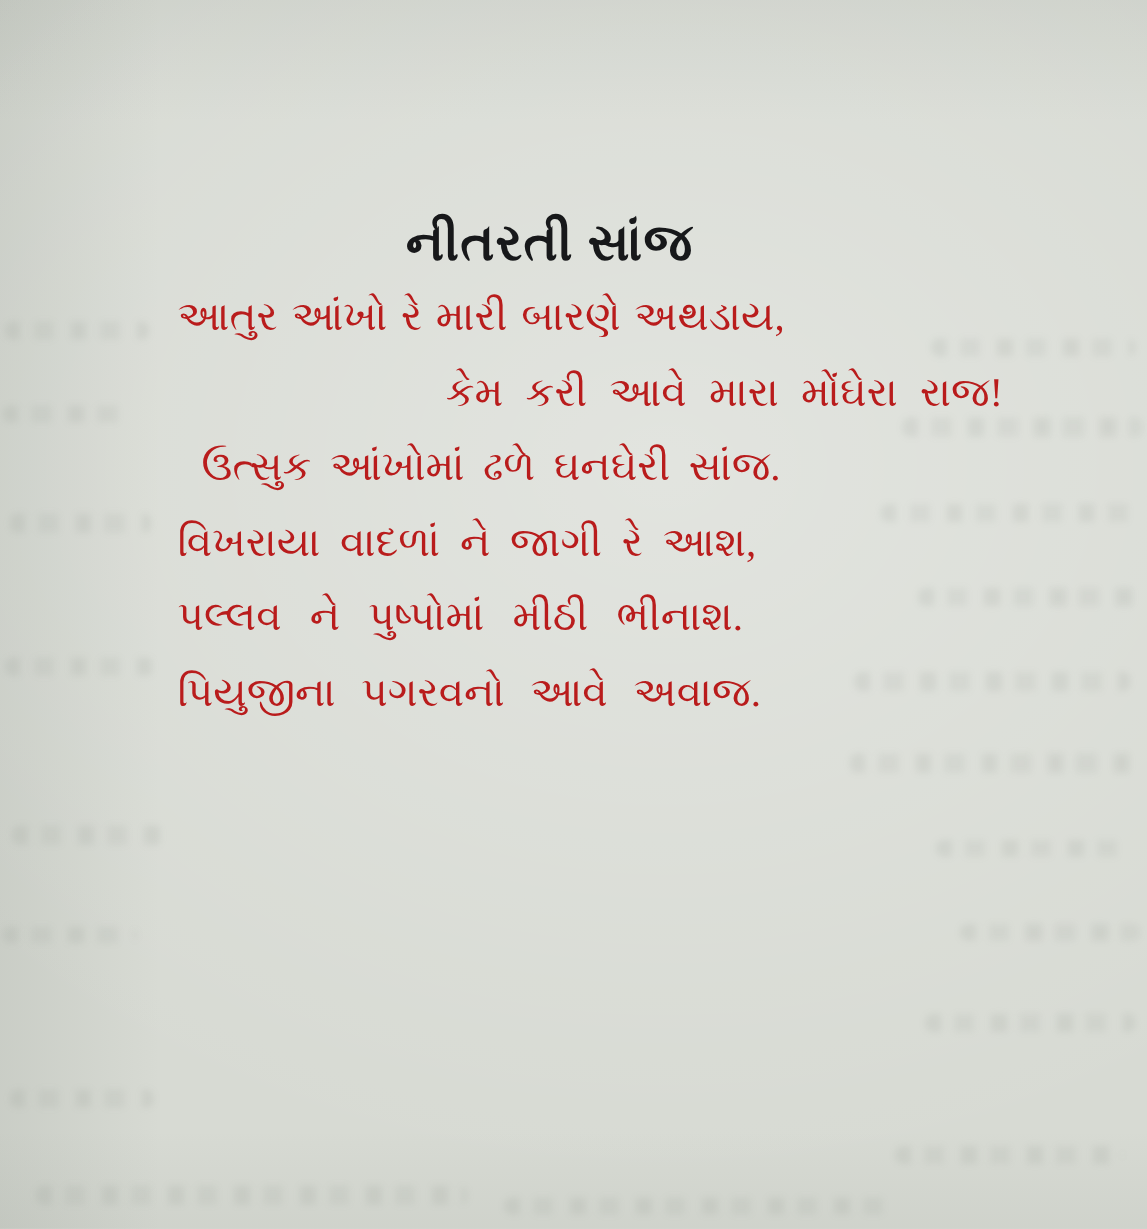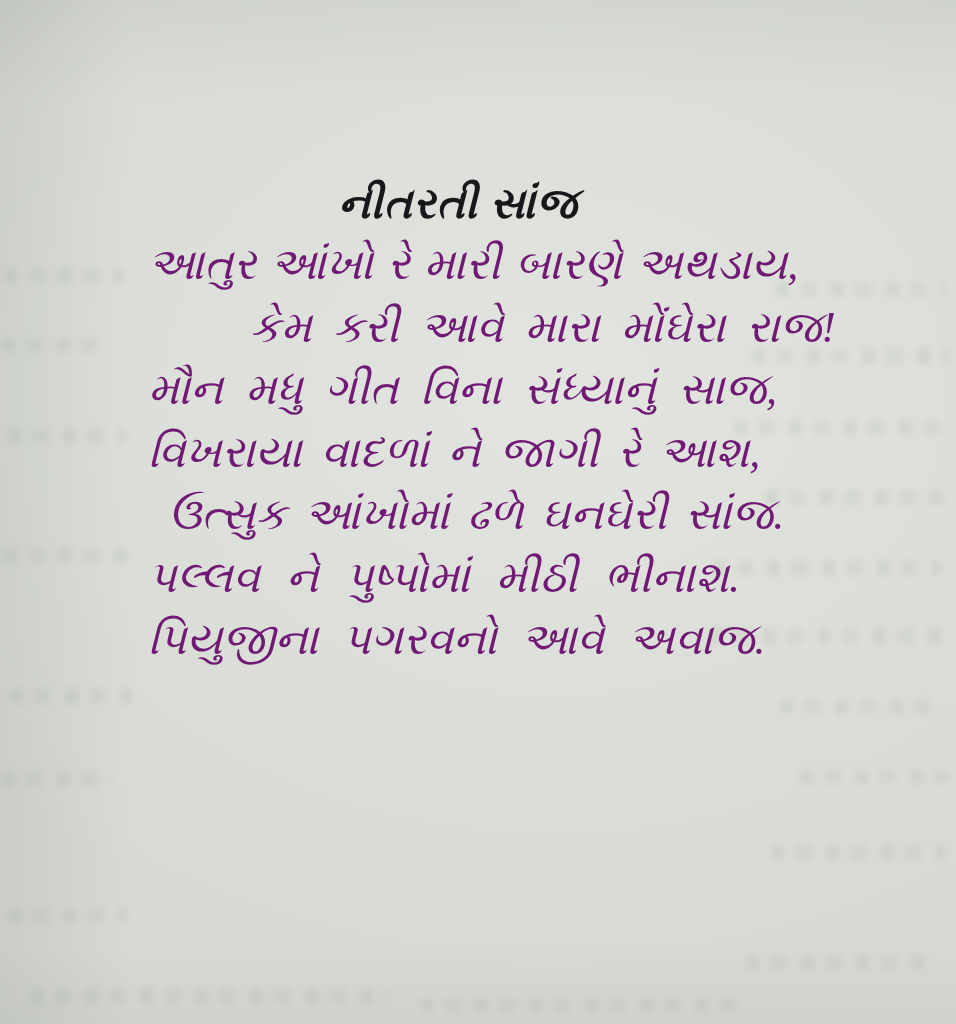--- a/index.html
+++ b/index.html
@@ -16,21 +16,20 @@
       radial-gradient(130% 95% at 58% 38%, rgba(255,255,255,0.28), rgba(255,255,255,0) 62%),
       linear-gradient(to right, rgba(85,95,85,0.10), rgba(85,95,85,0) 14%),
       linear-gradient(to bottom, rgba(85,95,85,0.07), rgba(85,95,85,0) 10%),
       linear-gradient(to top, rgba(85,95,85,0.06), rgba(85,95,85,0) 8%),
       #d7dad3;
   }
 
   .page {
     position: absolute;
     inset: 0;
-    font-style: italic;
   }
 
   
   .smudge {
     position: absolute;
     filter: blur(3px);
     opacity: 0.55;
     border-radius: 6px;
     background: repeating-linear-gradient(
       90deg,
@@ -70,22 +69,22 @@
     font-weight: bold;
     color: #17181a;
     letter-spacing: 1px;
   }
 
   .poem {
     position: absolute;
     top: 234px;
     left: 148px;
     right: 120px;
-    color: #701a75;
-    font-size: 44px;
+    color: #b91c1c;
+    font-size: 34px;
   }
   .line {
     height: 62.5px;
     line-height: 62.5px;
     white-space: nowrap;
   }
   .indent { padding-left: 20px; }
 
   .ws0  { word-spacing: 3px; }
   .ws1  { word-spacing: 21px; }
@@ -123,20 +122,19 @@
   <div class="smudge s16"></div>
   <div class="smudge s17"></div>
   <div class="smudge s18"></div>
   <div class="smudge s19"></div>
 
   <h1 class="title">નીતરતી સાંજ</h1>
 
   <div class="poem">
     <div class="line ws0">આતુર આંખો રે મારી બારણે અથડાય,</div>
     <div class="line ws3">કેમ કરી આવે મારા મોંઘેરા રાજ!</div>
-    <div class="line ws6">મૌન મધુ ગીત વિના સંધ્યાનું સાજ,</div>
+    <div class="line ws7 indent">ઉત્સુક આંખોમાં ઢળે ઘનઘેરી સાંજ.</div>
     <div class="line ws8">વિખરાયા વાદળાં ને જાગી રે આશ,</div>
-    <div class="line ws7 indent">ઉત્સુક આંખોમાં ઢળે ઘનઘેરી સાંજ.</div>
     <div class="line ws9">પલ્લવ ને પુષ્પોમાં મીઠી ભીનાશ.</div>
     <div class="line ws11">પિયુજીના પગરવનો આવે અવાજ.</div>
   </div>
 
 </div>
 
 </body></html>

